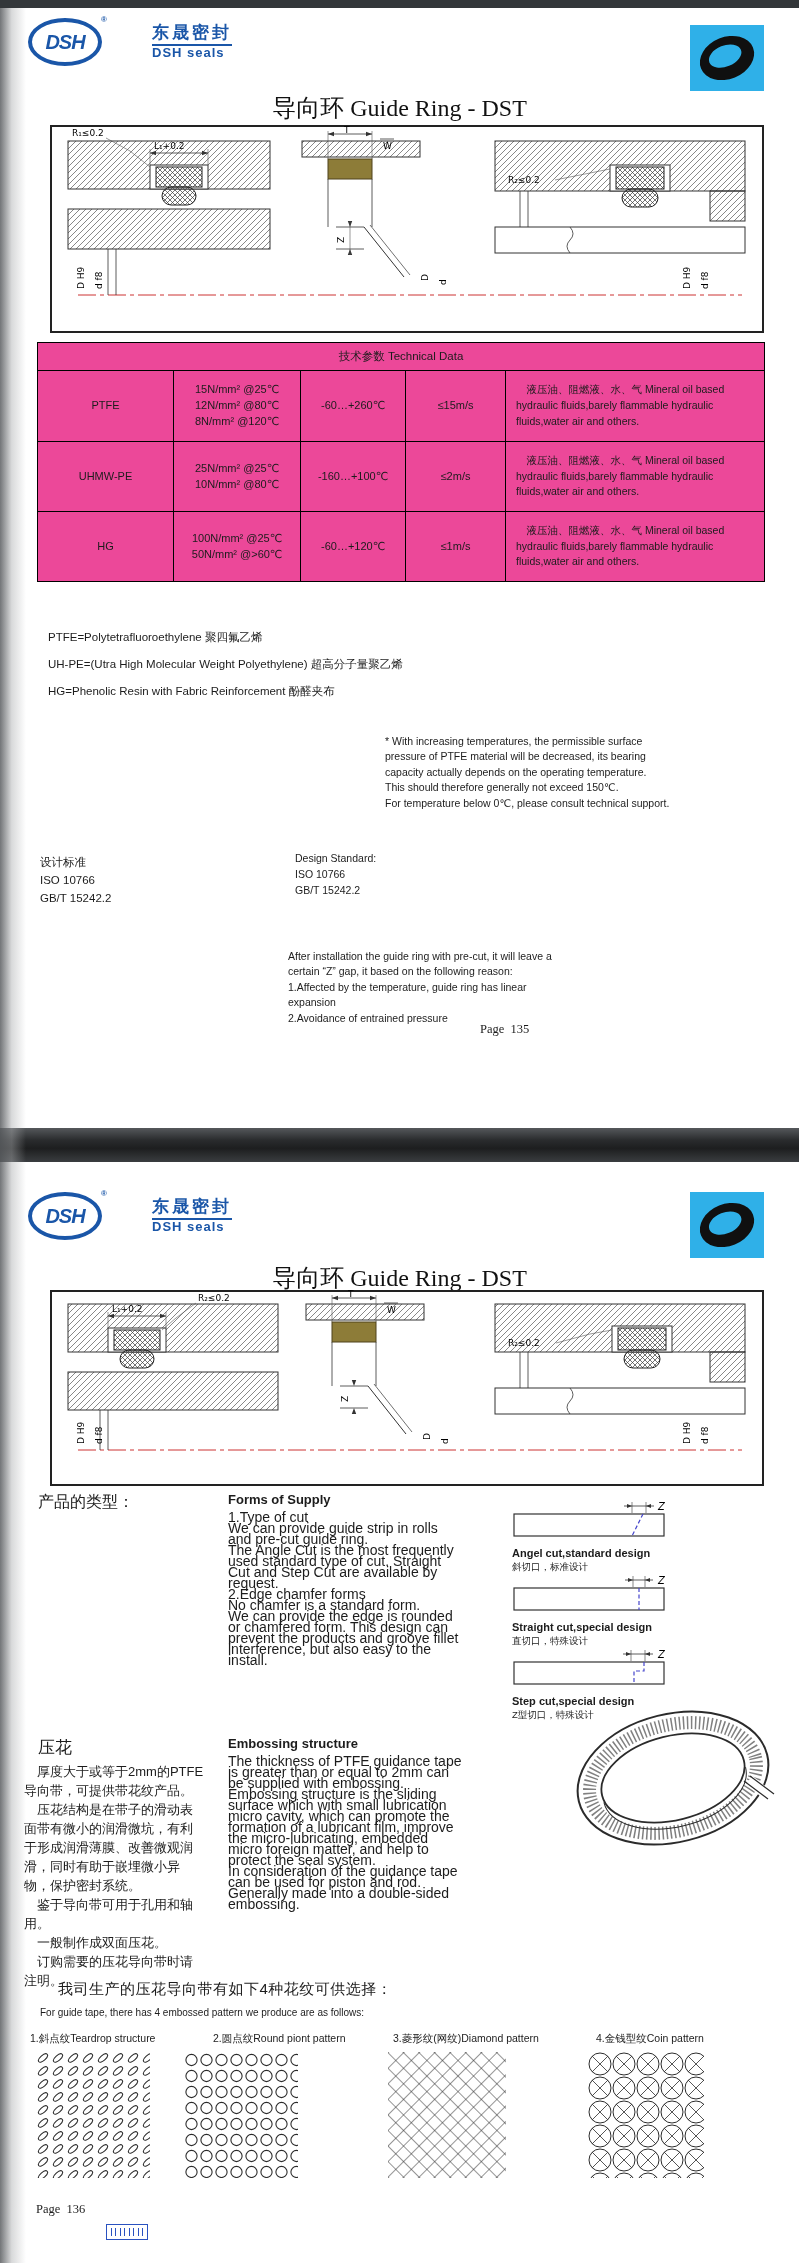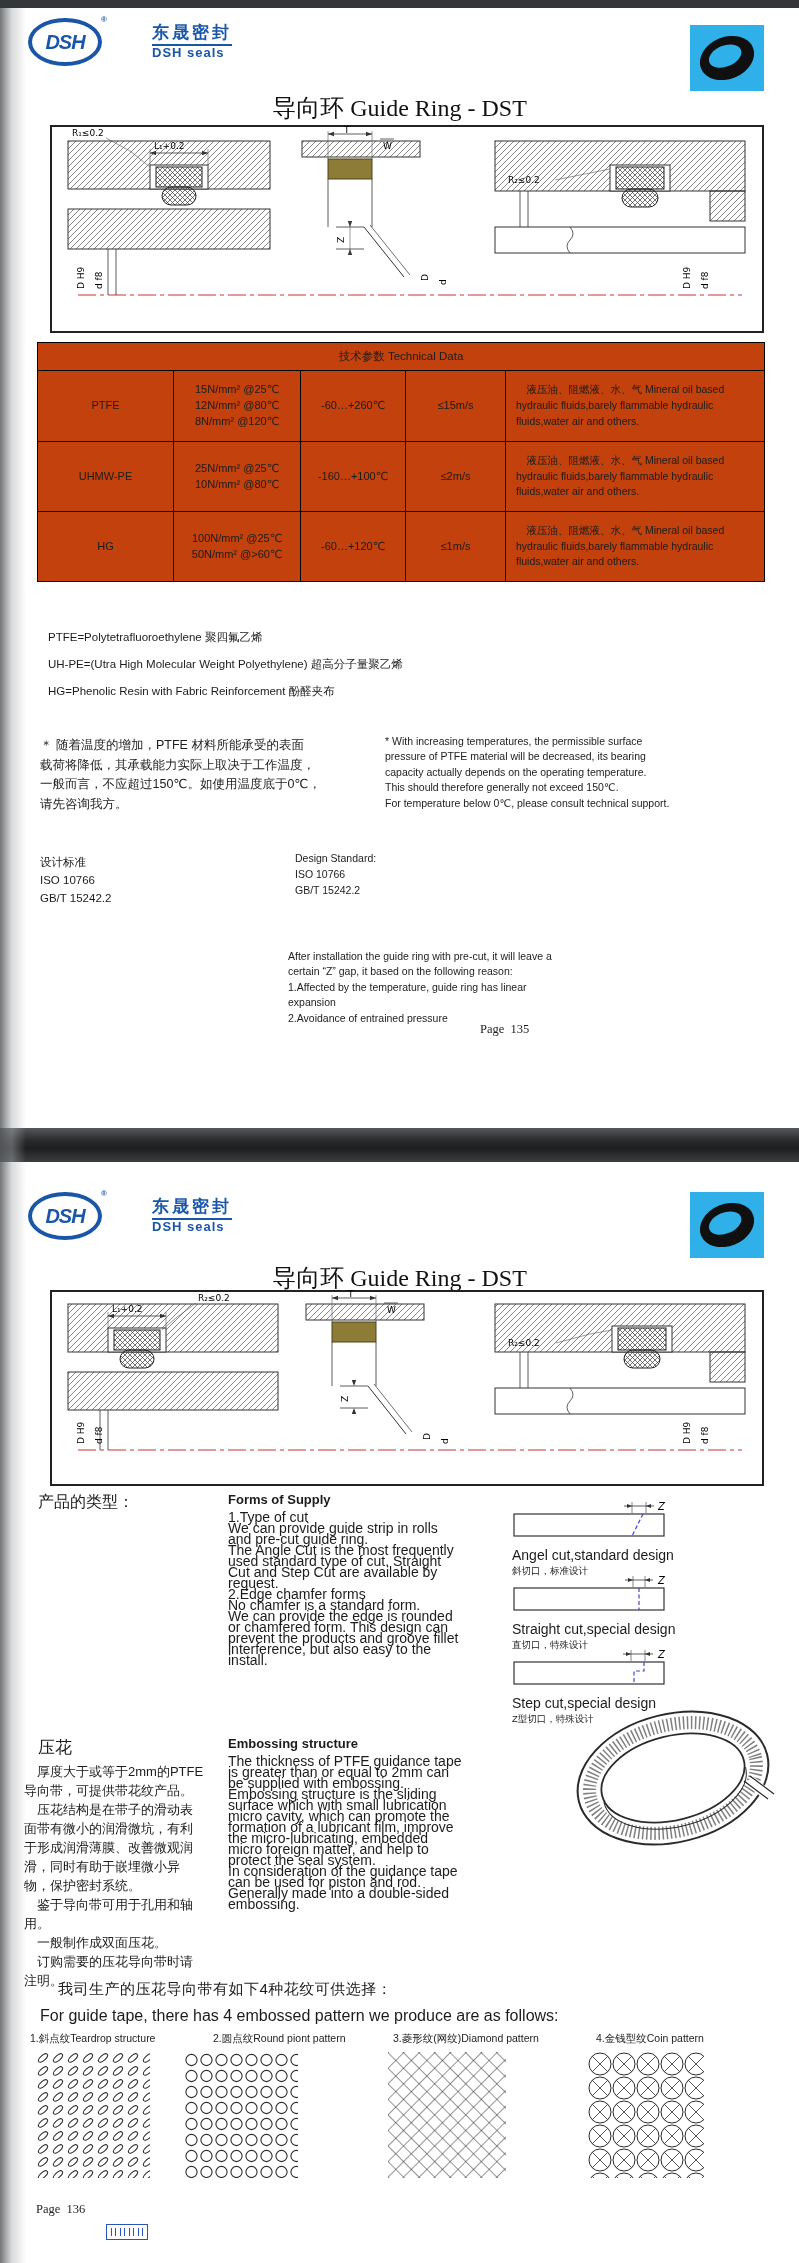--- a/index.html
+++ b/index.html
@@ -25,46 +25,46 @@
   .logo-en{font-size:13px;font-weight:bold;letter-spacing:1px;}
 
   .ring-icon{position:absolute;width:74px;height:66px;background:#2fb0e8;}
   .doc-title{position:absolute;left:0;width:100%;text-align:center;
     font-family:"Liberation Serif","DejaVu Serif",serif;font-size:24px;color:#111;}
 
   .diagram{position:absolute;}
   svg text{font-family:"DejaVu Sans","Liberation Sans",sans-serif;}
 
   
-  .tech-table{position:absolute;border-collapse:collapse;table-layout:fixed;background:#c2410c;}
+  .tech-table{position:absolute;border-collapse:collapse;table-layout:fixed;background:#ec4899;}
   .tech-table td{border:1.4px solid #000;text-align:center;vertical-align:middle;
     font-size:11px;line-height:1.45;padding:1px 2px;}
   .tech-table .tt-title{height:25px;font-size:11.5px;}
   .tech-table .tt-head td{height:38px;}
   .pre{white-space:pre-line;}
   .medium-cell{text-align:left !important;padding:2px 10px !important;font-size:10.5px !important;line-height:1.5 !important;}
 
   .note-line{position:absolute;font-size:11.5px;}
   .cn-block{position:absolute;font-size:12.5px;line-height:19.5px;white-space:pre-line;}
   .en-block{position:absolute;font-size:10.5px;line-height:15.4px;white-space:pre-line;}
   .pageno{position:absolute;font-family:"Liberation Serif","DejaVu Serif",serif;font-size:12.5px;white-space:pre;}
 
   
   .col-cn{position:absolute;font-size:13px;line-height:18.5px;white-space:pre-line;}
   .col-cn-head{position:absolute;font-size:16px;}
   .col-en{position:absolute;font-size:14px;line-height:11px;white-space:pre-line;}
   .col-en-head{position:absolute;font-size:13px;font-weight:bold;}
   .emboss-cn-head{position:absolute;font-size:17px;}
   .cutform{position:absolute;width:176px;}
-  .cutform .cap-en{font-size:14px;font-weight:normal;margin-top:1px;}
+  .cutform .cap-en{font-size:11px;font-weight:bold;margin-top:1px;}
   .cutform .cap-cn{font-size:9.5px;margin-top:2px;}
   .pattern-label{position:absolute;font-size:10.5px;}
   .pattern-swatch{position:absolute;}
   .intro-cn{position:absolute;font-size:15px;letter-spacing:.5px;}
-  .intro-en{position:absolute;font-size:16px;}
+  .intro-en{position:absolute;font-size:10px;}
   .stamp{position:absolute;width:40px;height:14px;border:1px solid #2a52c0;
     background:repeating-linear-gradient(90deg,transparent 0 2px,#2a52c0 2px 3px,transparent 3px 6px,#2a52c0 6px 7px,transparent 7px 9px);
     background-size:9px 8px;background-position:2px 3px;background-repeat:repeat-x;}
 </style>
 </head>
 <body>
 
 <div class="canvas">
   <div class="topbar"></div>
 
@@ -213,24 +213,20 @@
         <td>≤1m/s</td>
         <td class="medium-cell">　液压油、阻燃液、水、气 Mineral oil based hydraulic fluids,barely flammable hydraulic fluids,water air and others.</td>
       </tr>
     </tbody>
       </table>
 
     <div class="note-line" style="left:48px;top:622px;">PTFE=Polytetrafluoroethylene 聚四氟乙烯</div>
     <div class="note-line" style="left:48px;top:649px;">UH-PE=(Utra High Molecular Weight Polyethylene) 超高分子量聚乙烯</div>
     <div class="note-line" style="left:48px;top:676px;">HG=Phenolic Resin with Fabric Reinforcement 酚醛夹布</div>
 
-    <div class="cn-block" style="left:40px;top:728px;width:345px;">＊ 随着温度的增加，PTFE 材料所能承受的表面
-载荷将降低，其承载能力实际上取决于工作温度，
-一般而言，不应超过150℃。如使用温度底于0℃，
-请先咨询我方。</div>
     <div class="en-block" style="left:385px;top:726px;width:380px;">* With increasing temperatures, the permissible surface
 pressure of PTFE material will be decreased, its bearing
 capacity actually depends on the operating temperature.
 This should therefore generally not exceed 150℃.
 For temperature below 0℃, please consult technical support.</div>
 
     <div class="cn-block" style="left:40px;top:845px;font-size:11.5px;line-height:18px;">设计标准
 ISO 10766
 GB/T 15242.2</div>
     <div class="en-block" style="left:295px;top:842px;line-height:16px;">Design Standard:

